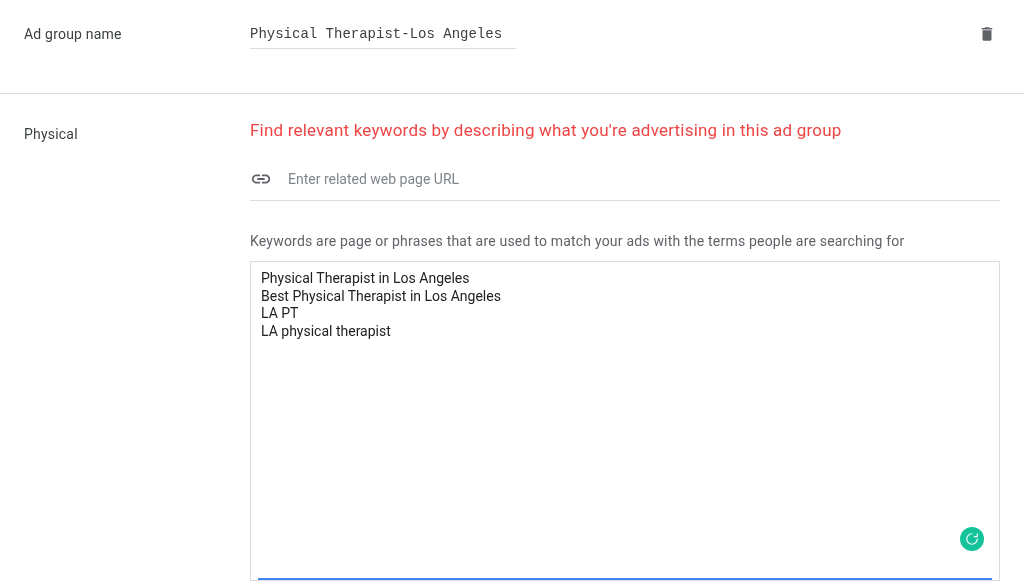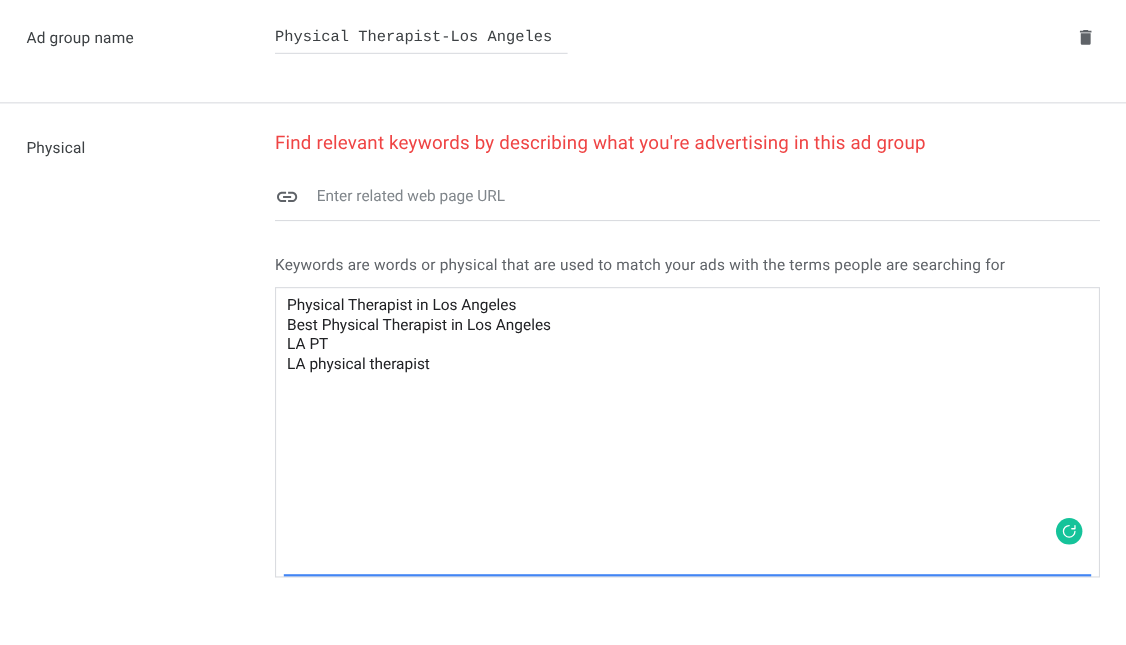--- a/index.html
+++ b/index.html
@@ -106,21 +106,21 @@
       color: #5f6368;
       letter-spacing: 0.2px;
       margin-top: 32px;
       margin-bottom: 12px;
     }
     .textarea-wrap {
       position: relative;
     }
     .keywords-textarea {
       width: 100%;
-      height: 264px;
+      height: 320px;
       border: 1px solid #dadce0;
       font-size: 14px;
       font-family: inherit;
       color: #202124;
       padding: 8px 10px;
       line-height: 1.25;
       resize: none;
       outline: none;
     }
     .focus-line {
@@ -176,21 +176,21 @@
     <div class="helper-text">Find relevant keywords by describing what you're advertising in this ad group</div>
 
     <div class="icon-input-row">
       <svg class="row-icon" viewBox="0 0 24 24">
         <path d="M3.9 12c0-1.71 1.39-3.1 3.1-3.1h4V7H7c-2.76 0-5 2.24-5 5s2.24 5 5 5h4v-1.9H7c-1.71 0-3.1-1.39-3.1-3.1zM8 13h8v-2H8v2zm9-6h-4v1.9h4c1.71 0 3.1 1.39 3.1 3.1s-1.39 3.1-3.1 3.1h-4V17h4c2.76 0 5-2.24 5-5s-2.24-5-5-5z"></path>
       </svg>
       <input type="text" class="icon-input" placeholder="Enter related web page URL" style="">
     </div>
 
 
-    <div class="desc-text">Keywords are words or physical that are used to match your ads with the terms people are searching for</div>
+    <div class="desc-text">Keywords are page or phrases that are used to match your ads with the terms people are searching for</div>
 
     <div class="textarea-wrap">
       <textarea class="keywords-textarea" style="">Physical Therapist in Los Angeles
 Best Physical Therapist in Los Angeles
 LA PT
 LA physical therapist
 </textarea>
       <div class="focus-line"></div>
       <div class="grammarly-badge">
         <svg viewBox="0 0 24 24">

